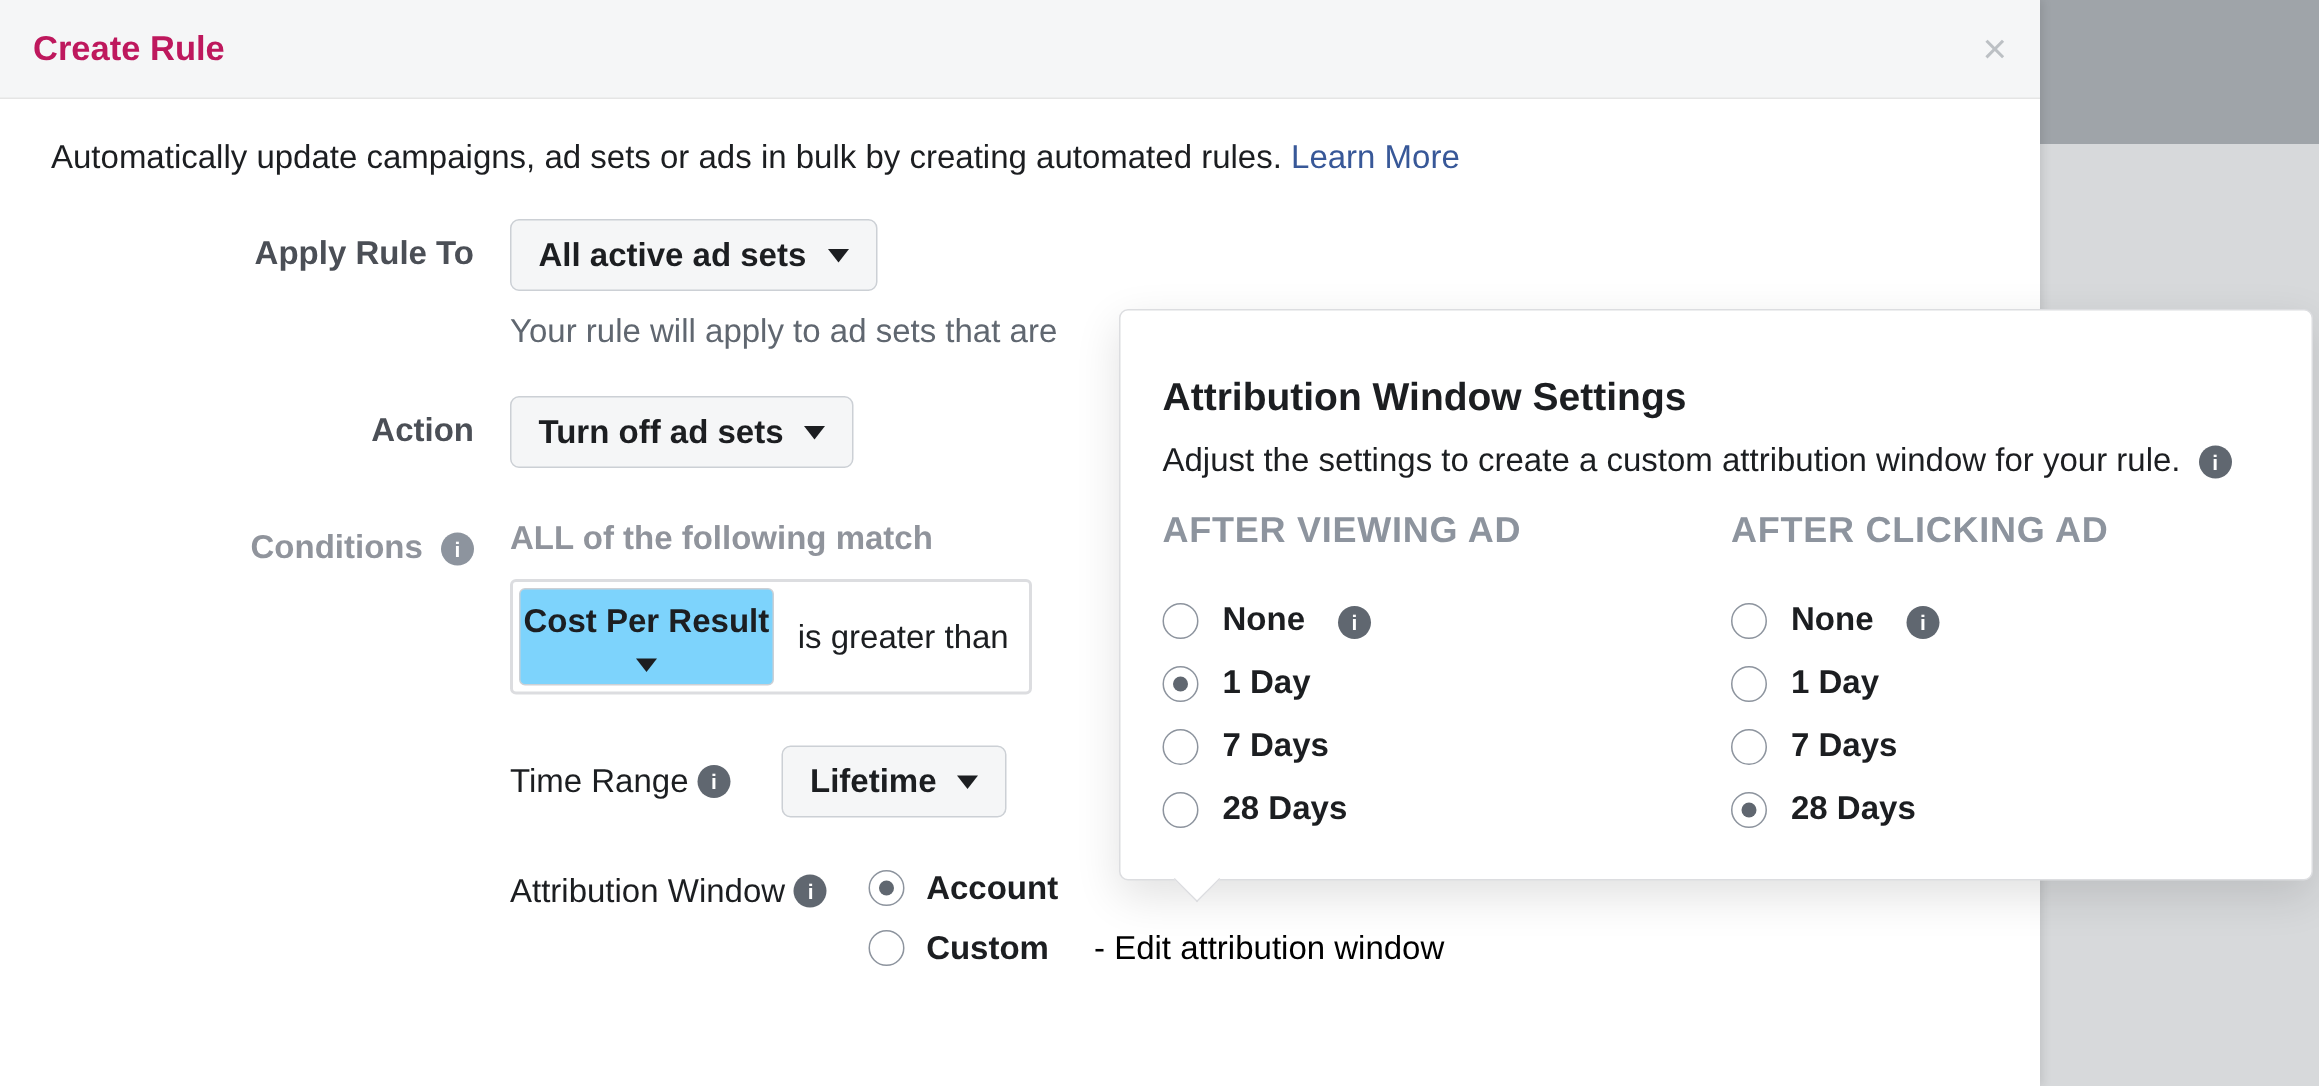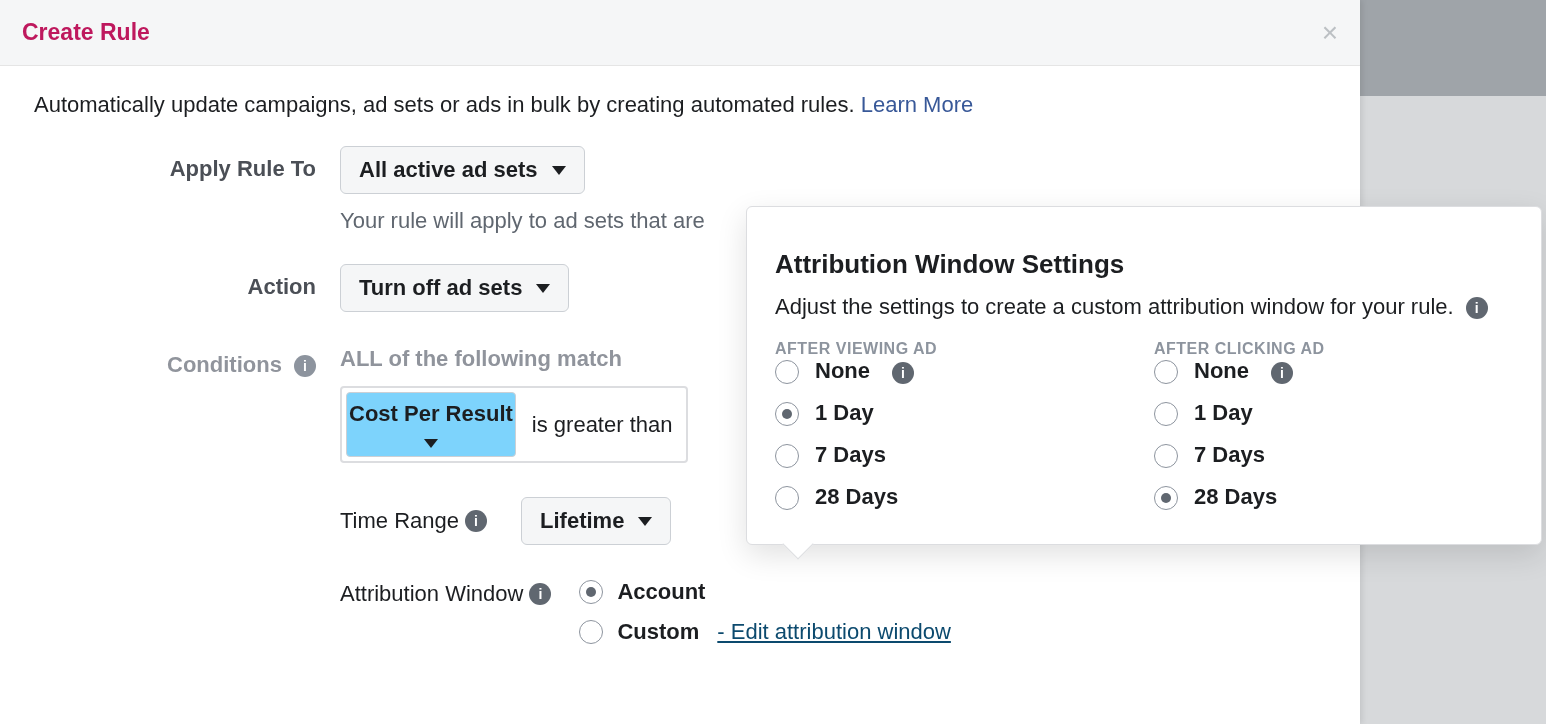--- a/index.html
+++ b/index.html
@@ -25,34 +25,34 @@
   .cond-box { display:inline-flex; align-items:stretch; border:2px solid #dcdde0; border-radius:4px; padding:4px; background:#fff; }
   .cond-pill { display:inline-flex; align-items:center; background:#7dd3fc; border:1px solid #ccd0d5; border-radius:4px; padding:8px 2px; font-size:22px; font-weight:700; color:#1c1e21; gap:12px; margin-right:6px;flex-direction:column; }
   .cond-text { display:inline-flex; align-items:center; padding:8px 10px; font-size:22px; color:#1c1e21; }
   .info-icon { display:inline-flex; align-items:center; justify-content:center; width:22px; height:22px; border-radius:50%; background:#606770; color:#fff; font-size:14px; font-weight:700; font-style:normal; line-height:1; vertical-align:middle; margin-left:6px; cursor:default; }
   .info-icon.light { background:#8d949e; }
   .radio-row { display:flex; align-items:center; gap:14px; margin-bottom:14px; }
   .radio { width:24px; height:24px; border:1.5px solid #8d949e; border-radius:50%; display:inline-flex; align-items:center; justify-content:center; cursor:pointer; flex-shrink:0; }
   .radio .dot { width:10px; height:10px; border-radius:50%; background:#606770; display:none; }
   .radio.checked .dot { display:block; }
   .attr-opt-label { font-size:22px; font-weight:700; color:#1c1e21; }
-  .attr-link { font-size:22px; color:#0c4a6e; text-decoration:underline; cursor:pointer; margin-left:4px; }
+  .attr-link { font-size:22px; color:#000000; cursor:pointer; margin-left:16px; }
   .time-range-row { display:flex; align-items:center; gap:34px; }
   .attr-window-row { display:flex; align-items:flex-start; gap:28px; }
   .attr-label-grp { display:flex; align-items:center; }
   .attr-label-grp .txt { font-size:22px; color:#1c1e21; }
 
   
   .popover { position:absolute; top:206px; left:746px; width:796px; background:#fff; border:1px solid #dcdde0; border-radius:6px; box-shadow:0 10px 30px rgba(0,0,0,.12); padding:24px 28px 18px 28px; }
   .popover-title { font-size:26px; font-weight:700; color:#1c1e21; margin:18px 0 12px 0; }
   .popover-desc { font-size:22px; color:#1c1e21; margin:0 0 18px 0; line-height:1.35; }
   .popover-cols { display:flex; }
   .popover-col { flex:1; }
   .popover-col + .popover-col { margin-left:20px; }
-  .col-head { font-size:16px; font-weight:800; letter-spacing:.5px; color:#8d949e; margin-bottom:0; }
+  .col-head { font-size:24px; font-weight:800; letter-spacing:.5px; color:#8d949e; margin-bottom:32px; }
   .opt { display:flex; align-items:flex-end; gap:16px; margin-bottom:16px; }
   .opt-label { font-size:22px; font-weight:700; color:#1c1e21; }
   .pointer { position:absolute; bottom:-11px; left:40px; width:22px; height:22px; background:#fff; border-left:1px solid #dcdde0; border-bottom:1px solid #dcdde0; transform:rotate(-45deg); }
 </style>
 </head>
 <body>
 
 <div class="viewport">
   <div class="bg-strip">
       <div class="light"></div>

